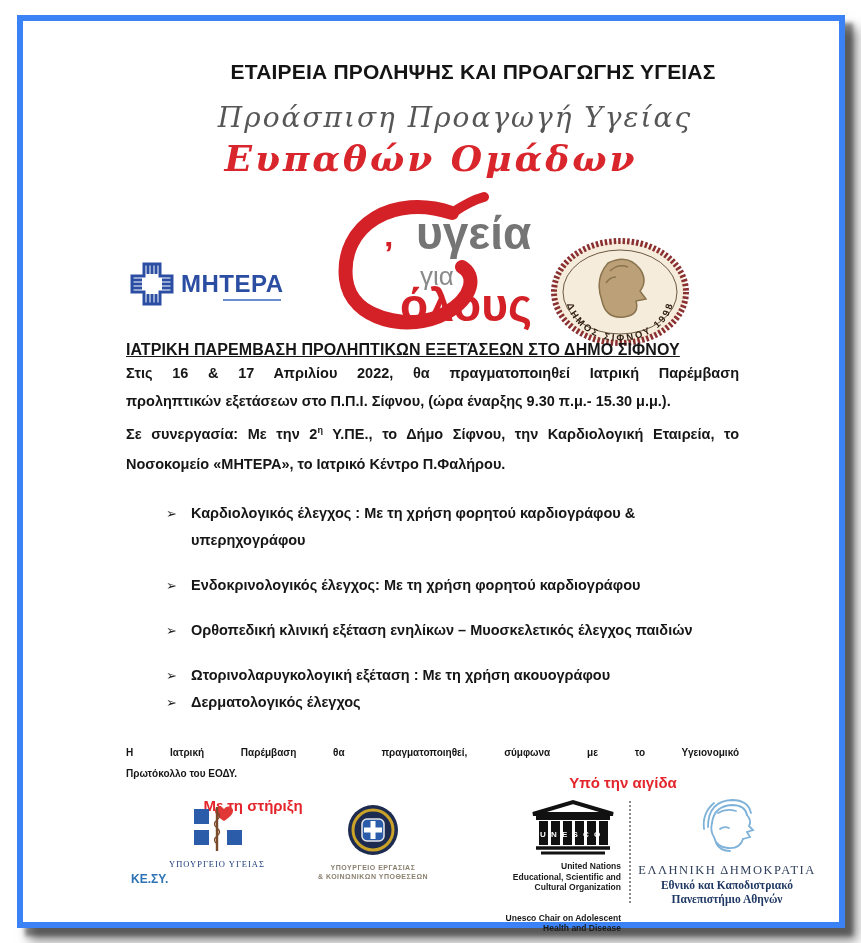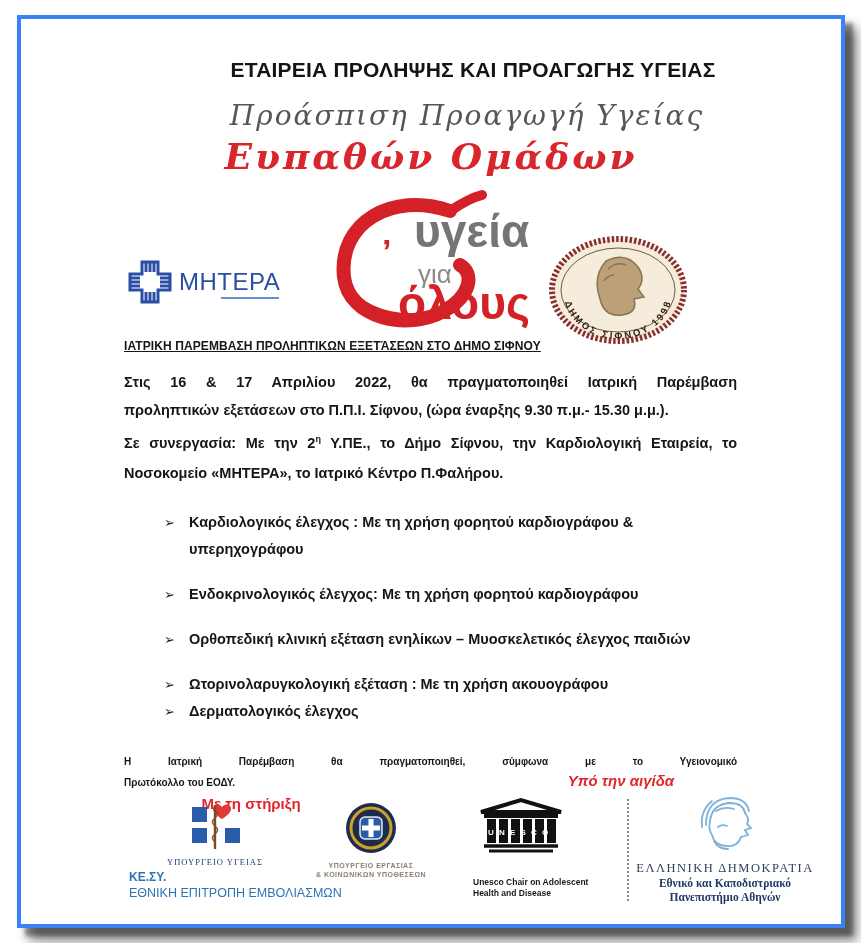--- a/index.html
+++ b/index.html
@@ -1,58 +1,58 @@
 <!DOCTYPE html>
 <html><head>
 <meta charset="utf-8">
 <style>
   html,body{margin:0;padding:0;background:#ffffff;}
   body{width:861px;height:943px;position:relative;font-family:"Liberation Sans","DejaVu Sans",sans-serif;overflow:hidden;}
   .page{position:absolute;left:17px;top:15px;width:828px;height:913px;background:#fff;
-        border:4px solid #3b82f6;box-sizing:border-box;
+        border:6px solid #3b82f6;box-sizing:border-box;
         box-shadow:8px 8px 4px rgba(30,30,30,.45), 12px 13px 11px rgba(20,20,20,.5);}
   
   .doc-title{position:absolute;top:39px;left:0;width:100%;padding-left:84px;box-sizing:border-box;
              text-align:center;font-size:21px;font-weight:bold;color:#141414;letter-spacing:.2px;}
-  .script1{position:absolute;top:80px;left:16px;width:100%;padding-left:40px;box-sizing:border-box;text-align:center;
+  .script1{position:absolute;top:80px;left:4px;width:100%;padding-left:40px;box-sizing:border-box;text-align:center;
            font-family:"DejaVu Serif",serif;font-style:italic;font-size:28px;color:#565656;letter-spacing:2px;}
   .script2{position:absolute;top:116px;left:0;width:100%;text-align:center;
            font-family:"DejaVu Serif",serif;font-style:italic;font-size:36px;font-weight:bold;color:#d9262c;letter-spacing:3px;}
   
   .logo-mitera{position:absolute;left:106px;top:240px;width:170px;display:flex;align-items:center;gap:6px;}
-  .mitera-word{font-size:24px;font-weight:normal;color:#2b4ea3;letter-spacing:.5px;line-height:1;}
+  .mitera-word{font-size:24px;font-weight:bold;color:#2b4ea3;letter-spacing:.5px;line-height:1;}
   .mitera-sub{height:2px;width:58px;background:#6a8fd0;margin-top:3px;margin-left:42px;}
   .logo-ygeia{position:absolute;left:301px;top:170px;width:214px;height:142px;}
   .logo-sifnos{position:absolute;left:527px;top:216px;width:140px;height:110px;}
   
   .doc-body{position:absolute;top:320px;left:103px;width:613px;color:#161616;font-weight:bold;}
-  .doc-heading{font-size:12px;text-decoration:underline;letter-spacing:.1px;}
-  .para1{margin-top:15px;font-size:14.5px;line-height:28px;}
+  .doc-heading{font-size:16px;text-decoration:underline;letter-spacing:.1px;}
+  .para1{font-size:14.5px;line-height:28px;}
   .para2{margin-top:4px;font-size:14.5px;line-height:30px;}
   .jline{text-align:justify;text-align-last:justify;}
   sup.ord{font-size:9px;vertical-align:super;line-height:0;}
   .bullets{list-style:none;margin:21px 0 0 0;padding:0 0 0 40px;}
   .bullets li{display:flex;font-size:14.5px;line-height:27px;margin-bottom:18px;}
   .bullets li.tight{margin-bottom:0;}
   .bullet-marker{flex:0 0 25px;font-family:"DejaVu Sans",sans-serif;font-size:13px;color:#222;}
   .closing{margin-top:26px;font-size:10px;line-height:21px;}
   
   .support-label{position:absolute;left:130px;top:776px;width:200px;text-align:center;
                  color:#e3252b;font-size:15px;font-weight:bold;}
   .aegis-label{position:absolute;left:500px;top:753px;width:200px;text-align:center;
-               color:#e3252b;font-size:15px;font-weight:bold;font-style:italic;}
+               color:#e3252b;font-size:15px;font-weight:bold;}
   .logo-moh{position:absolute;left:133px;top:783px;width:122px;text-align:center;}
   .moh-caption{margin-top:1px;font-family:"Liberation Serif",serif;font-weight:normal;font-size:8.5px;
                letter-spacing:1px;color:#1d3d7a;}
   .logo-mol{position:absolute;left:272px;top:783px;width:156px;text-align:center;}
   .mol-caption{margin-top:3px;font-size:7px;line-height:9px;letter-spacing:.5px;color:#8a8070;font-weight:bold;}
   .kesy{position:absolute;left:108px;top:851px;width:280px;color:#2e74b5;}
   .kesy-l1{font-size:12px;font-weight:bold;}
   .kesy-l2{font-size:12.5px;margin-top:2px;}
-  .logo-unesco{position:absolute;left:452px;top:778px;width:146px;text-align:left;}
+  .logo-unesco{position:absolute;left:452px;top:778px;width:146px;text-align:right;}
   .unesco-caption{margin-top:2px;font-size:8.5px;line-height:10.5px;font-weight:bold;color:#1a1a1a;}
   .unesco-chair{margin-top:20px;font-size:8.5px;line-height:10.5px;font-weight:bold;color:#1a1a1a;}
   .dotted-sep{position:absolute;left:606px;top:780px;height:102px;width:0;border-left:2px dotted #8a8a8a;}
   .logo-uoa{position:absolute;left:608px;top:772px;width:192px;text-align:center;}
   .uoa-l1{margin-top:4px;font-family:"Liberation Serif",serif;font-size:12.5px;letter-spacing:1.5px;color:#2f3f5c;}
   .uoa-l23{font-family:"Liberation Serif",serif;font-size:11.5px;line-height:14px;font-weight:bold;color:#1f3864;}
   svg text{font-family:"Liberation Sans","DejaVu Sans",sans-serif;}
 </style>
 </head>
 <body>
@@ -183,41 +183,45 @@
       </svg>
     </span>
     <div class="mol-caption">
       <div>ΥΠΟΥΡΓΕΙΟ ΕΡΓΑΣΙΑΣ</div>
       <div>&amp; ΚΟΙΝΩΝΙΚΩΝ ΥΠΟΘΕΣΕΩΝ</div>
     </div>
   </div>
 
   <div class="kesy">
     <div class="kesy-l1">ΚΕ.ΣΥ.</div>
-    <div class="kesy-l2">ΕΘΝΙΚΗ ΕΠΙΤΡΟΠΗ ΕΜΒΟΛΙΑΣΜΩΝ</div>
   </div>
 
   <div class="logo-unesco">
     <span>
       <svg width="96" height="56" viewBox="0 0 96 56">
         <polygon points="8,15 48,3 88,15" fill="none" stroke="#111" stroke-width="4"></polygon>
         <line x1="11" y1="19" x2="85" y2="19" stroke="#111" stroke-width="4"></line>
         <g fill="#111">
           <rect x="14" y="22" width="9" height="24"></rect>
             <rect x="26" y="22" width="9" height="24"></rect>
           <rect x="38" y="22" width="9" height="24"></rect>
             <rect x="50" y="22" width="9" height="24"></rect>
           <rect x="62" y="22" width="9" height="24"></rect>
             <rect x="74" y="22" width="9" height="24"></rect>
         </g>
         <text x="15" y="38" font-size="8" font-weight="bold" fill="#ffffff" letter-spacing="5.2">UNESCO</text>
         <line x1="11" y1="49" x2="85" y2="49" stroke="#111" stroke-width="3.5"></line>
         <line x1="16" y1="54" x2="80" y2="54" stroke="#111" stroke-width="3"></line>
       </svg>
     </span>
+    <div class="unesco-caption">
+      <div>United Nations</div>
+      <div>Educational, Scientific and</div>
+      <div>Cultural Organization</div>
+    </div>
     <div class="unesco-chair">
       <div>Unesco Chair on Adolescent</div>
       <div>Health and Disease</div>
     </div>
   </div>
 
   <div class="dotted-sep"></div>
 
   <div class="logo-uoa">
     <span>

